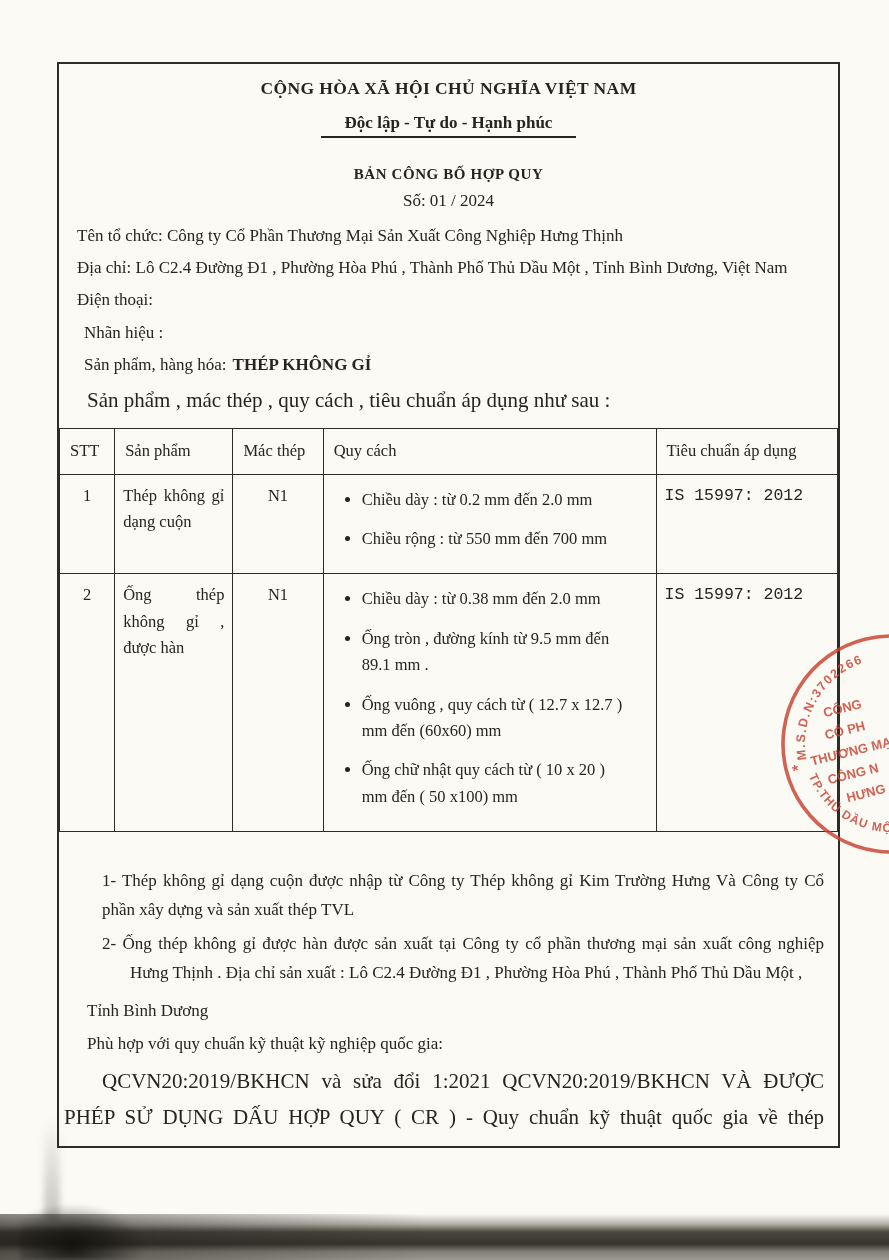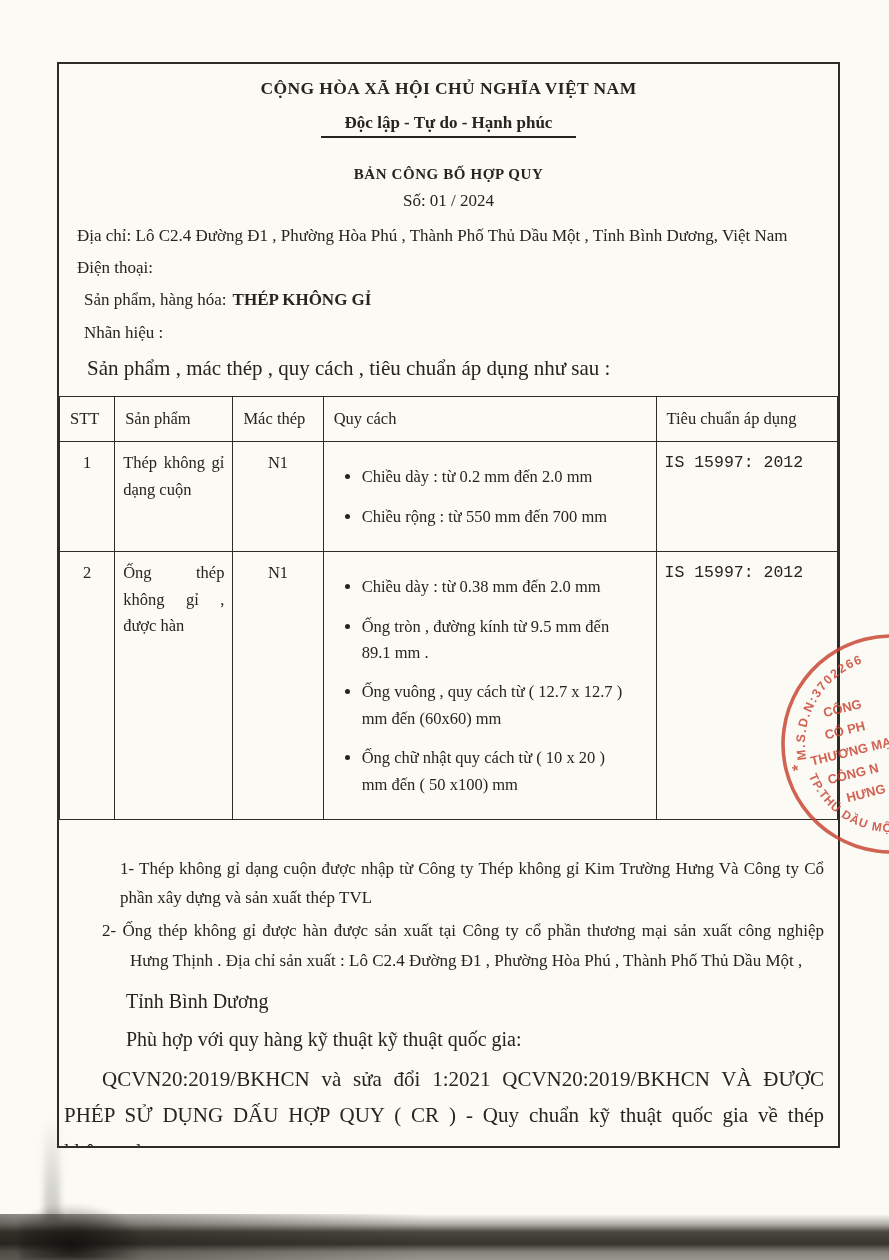--- a/index.html
+++ b/index.html
@@ -33,28 +33,28 @@
   }
   table.spec th, table.spec td{
     border:1.6px solid #2e2c26;
     vertical-align:top;
     padding:8px 8px;
   }
   table.spec th{font-weight:normal;text-align:left;padding:9px 10px;}
   th.cstt, td.cstt{text-align:center;}
   th.cmac, td.cmac{text-align:center;}
   td.csp{text-align:justify;padding-left:11px;padding-right:11px;font-family:Liberation Serif, serif;}
-  td.cqc ul{margin:14px 0 0;padding-left:30px;}
+  td.cqc ul{margin:4px 0 0;padding-left:30px;}
   td.cqc li{margin:2px 14px 13px 0;text-align:left;}
   td.ctc{padding-left:10px;white-space:nowrap;font-family:Liberation Mono, monospace;}
   
   .notes{margin-top:34px;}
-  p.n{margin:4px 14px 4px 61px;font-size:17px;line-height:1.72;text-align:justify;}
+  p.n{margin:4px 14px 4px 43px;font-size:17px;line-height:1.72;text-align:justify;}
   p.n-hang{margin:4px 14px 9px 43px;padding-left:28px;text-indent:-28px;font-size:17px;line-height:1.72;text-align:justify;}
-  p.n-plain{margin:4px 14px 4px 67px;font-size:20px;line-height:1.72;}
+  p.n-plain{margin:4px 14px 4px 28px;font-size:17px;line-height:1.72;}
   p.reg{margin:4px 14px 4px 5px;text-indent:38px;font-size:21px;line-height:1.72;text-align:justify;word-spacing:3px;}
   
   .stamp{
     position:absolute;top:622px;right:0;width:118px;height:250px;
     overflow:hidden;pointer-events:none;
   }
   .stamp svg{
     position:absolute;left:0;top:2px;
     transform:rotate(-14deg);
     opacity:.82;
@@ -89,24 +89,25 @@
   <div class="frame">
 
     <p class="nat-header">CỘNG HÒA XÃ HỘI CHỦ NGHĨA VIỆT NAM</p>
     <p class="motto-line">
       <span class="motto">Độc lập - Tự do - Hạnh phúc</span>
     </p>
 
     <p class="doc-title">BẢN CÔNG BỐ HỢP QUY</p>
     <p class="doc-number">Số: 01 / 2024</p>
 
+    <p class="c">Tên tổ chức: Công ty Cổ Phần Thương Mại Sản Xuất Công Nghiệp Hưng Thịnh</p>
     <p class="c">Địa chỉ: Lô C2.4 Đường Đ1 , Phường Hòa Phú , Thành Phố Thủ Dầu Một , Tỉnh Bình Dương, Việt Nam</p>
     <p class="c">Điện thoại:</p>
+    <p class="c2">Nhãn hiệu :</p>
     <p class="c2"><span>Sản phẩm, hàng hóa:</span><span class="prod-val">THÉP KHÔNG GỈ</span></p>
-    <p class="c2">Nhãn hiệu :</p>
     <p class="c3">Sản phẩm , mác thép , quy cách , tiêu chuẩn áp dụng như sau :</p>
 
     <table class="spec">
       <colgroup>
         <col style="width:55px">
           <col style="width:118px">
           <col style="width:90px">
           <col style="width:332px">
           <col style="width:181px">
       </colgroup>
@@ -146,21 +147,21 @@
           </td>
           <td class="ctc">IS 15997: 2012</td>
         </tr>
       </tbody>
     </table>
 
     <div class="notes">
       <p class="n">1-  Thép không gỉ dạng cuộn được nhập từ Công ty Thép không gỉ Kim Trường Hưng Và Công ty Cổ phần xây dựng và sản xuất thép TVL</p>
       <p class="n-hang">2-  Ống thép không gỉ được hàn được sản xuất tại Công ty cổ phần thương mại sản xuất công nghiệp Hưng Thịnh . Địa chỉ sản xuất : Lô C2.4 Đường Đ1 , Phường Hòa Phú , Thành Phố Thủ Dầu Một ,</p>
       <p class="n-plain">Tỉnh Bình Dương</p>
-      <p class="n-plain">Phù hợp với quy hàng kỹ thuật kỹ thuật quốc gia:</p>
+      <p class="n-plain">Phù hợp với quy chuẩn kỹ thuật kỹ nghiệp quốc gia:</p>
       <p class="reg">QCVN20:2019/BKHCN và sửa đổi 1:2021 QCVN20:2019/BKHCN VÀ ĐƯỢC PHÉP SỬ DỤNG DẤU HỢP QUY ( CR ) -  Quy chuẩn kỹ thuật quốc gia về thép không gỉ</p>
     </div>
 
   </div>
 
   <div class="stamp">
     <svg width="240" height="240" viewBox="0 0 240 240">
       <defs>
         <path id="arcTop" d="M 34,120 A 86,86 0 0 1 206,120" fill="none"></path>
         <path id="arcBot" d="M 32,120 A 88,88 0 0 0 208,120" fill="none"></path>

